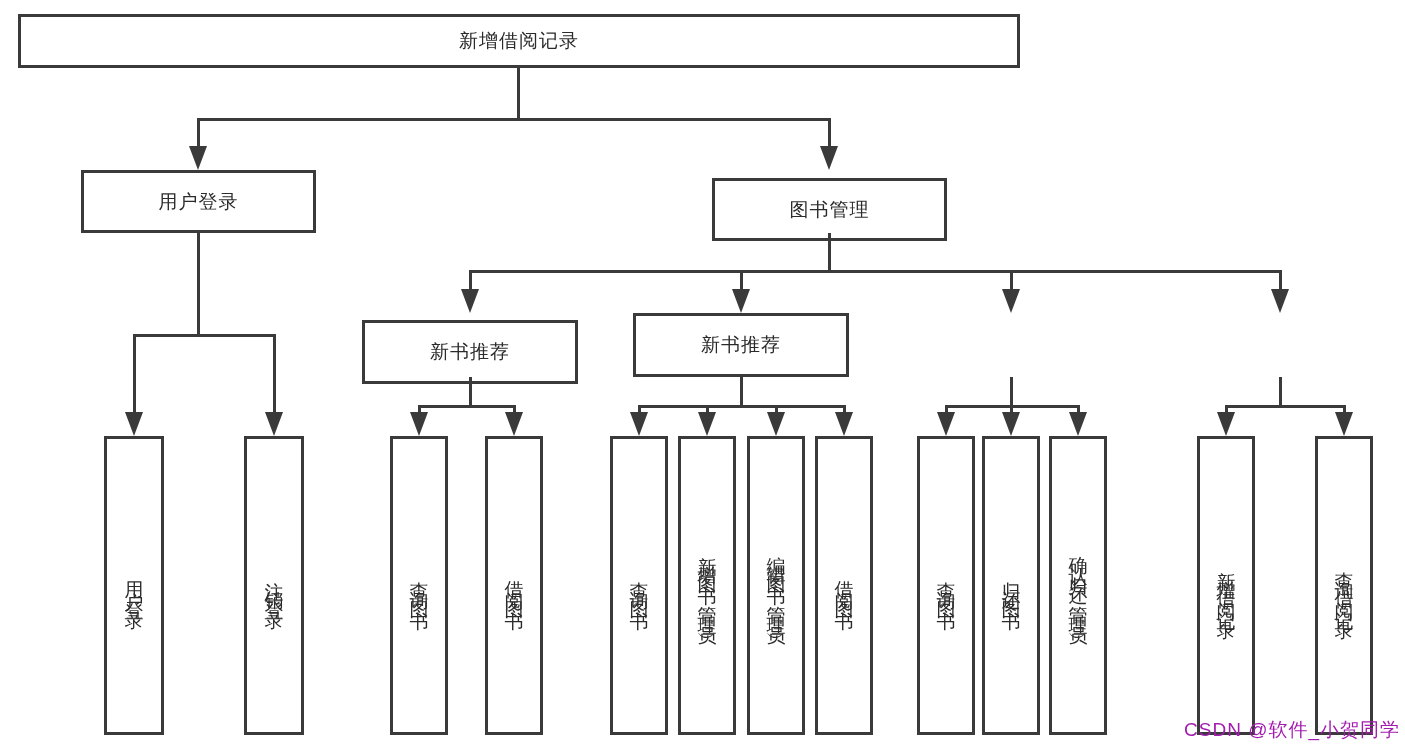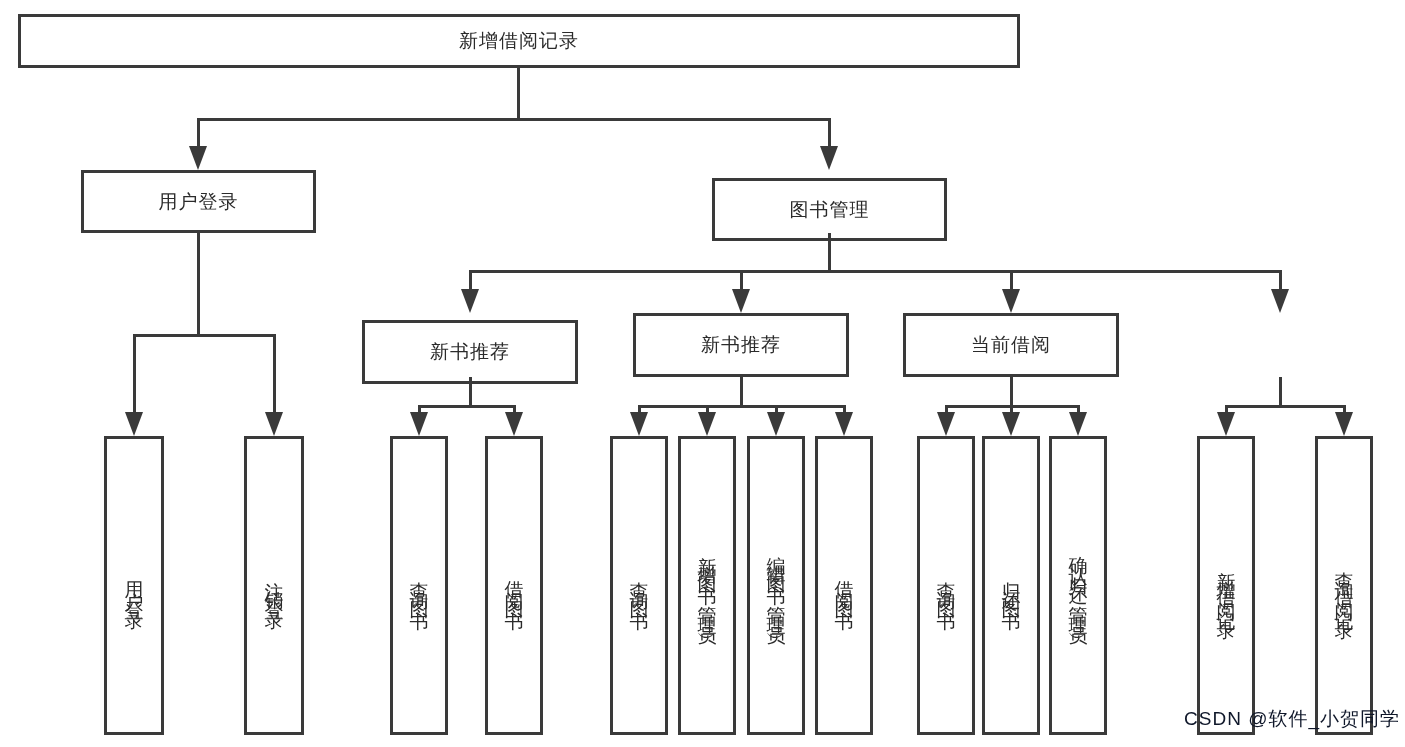--- a/index.html
+++ b/index.html
@@ -35,24 +35,24 @@
   .arr {
     position: absolute;
     width: 0; height: 0;
     border-left: 9px solid transparent;
     border-right: 9px solid transparent;
     border-top: 24px solid #3a3a3a;
   }
   .watermark {
     position: absolute;
     right: 5px;
-    bottom: 15px;
+    bottom: 4px;
     font-size: 19px;
     letter-spacing: 1px;
-    color: #0f172a;
+    color: #a21caf;
   }
 </style>
 </head>
 <body>
 
 <div class="canvas">
 
   <div class="box" style="left:18px; top:14px; width:1002px; height:54px;">
     <span>新增借阅记录</span>
   </div>
@@ -87,23 +87,20 @@
   <div class="vl" style="left:1010px; top:270px; height:24px;"></div>
   <div class="arr" style="left:1002px; top:289px;"></div>
   <div class="vl" style="left:1279px; top:270px; height:24px;"></div>
   <div class="arr" style="left:1271px; top:289px;"></div>
 
   <div class="box" style="left:362px; top:320px; width:216px; height:64px;">
     <span>新书推荐</span>
   </div>
   <div class="box" style="left:633px; top:313px; width:216px; height:64px;">
     <span>新书推荐</span>
-  </div>
-  <div class="box" style="left:903px; top:313px; width:216px; height:64px;">
-    <span>当前借阅</span>
   </div>
 
   <div class="vl" style="left:469px; top:377px; height:31px;"></div>
   <div class="hl" style="left:418px; top:405px; width:98px;"></div>
   <div class="vl" style="left:418px; top:405px; height:12px;"></div>
   <div class="arr" style="left:410px; top:412px;"></div>
   <div class="vl" style="left:513px; top:405px; height:12px;"></div>
   <div class="arr" style="left:505px; top:412px;"></div>
 
   <div class="vl" style="left:740px; top:377px; height:31px;"></div>

